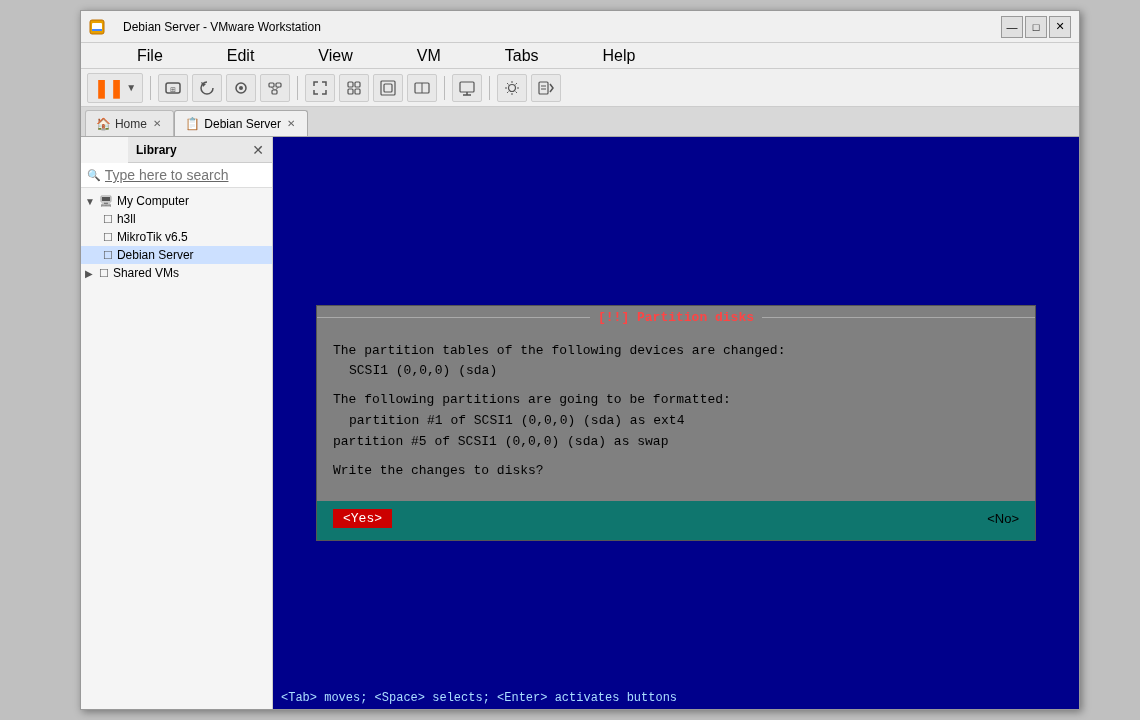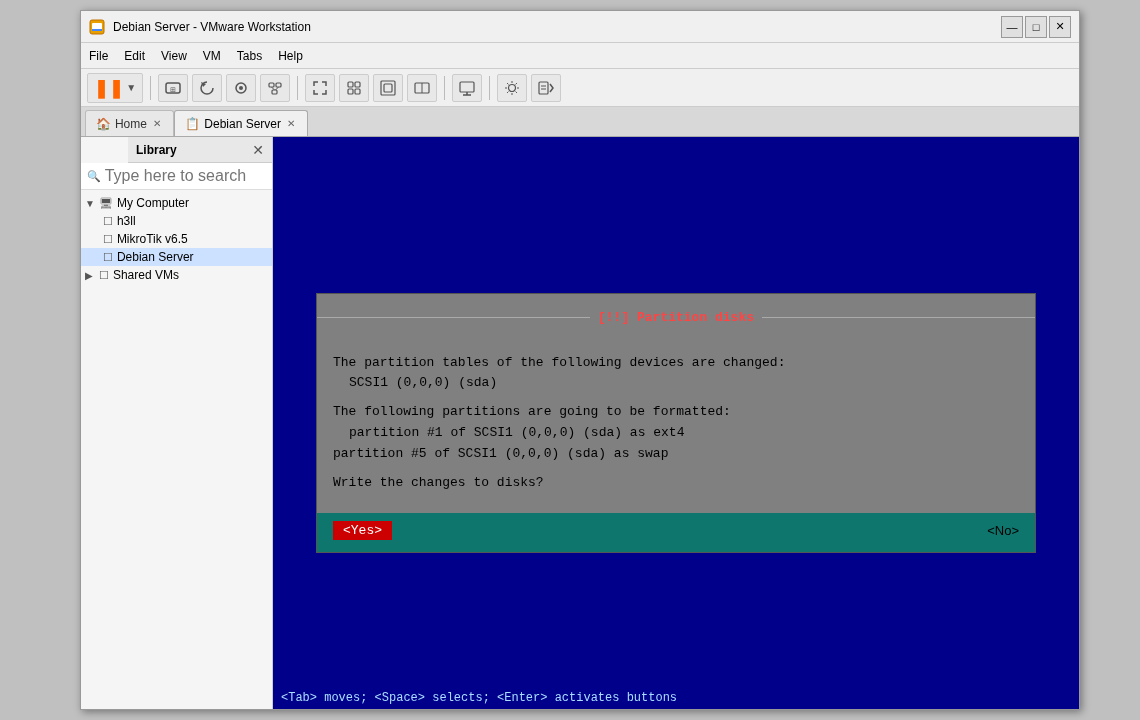--- a/index.html
+++ b/index.html
@@ -32,21 +32,21 @@
       align-items: center;
       justify-content: space-between;
       background: #f0f0f0;
       border-bottom: 1px solid #ccc;
       padding: 4px 8px;
       height: 32px;
     }
     .title-bar-left {
       display: flex;
       align-items: center;
-      gap: 8px;
+      gap: 18px;
     }
     .title-icon {
       width: 16px;
       height: 16px;
     }
     .title-text {
       font-size: 12px;
       font-weight: normal;
       color: #000;
     }
@@ -72,22 +72,23 @@
       display: flex;
       align-items: center;
       background: #f0f0f0;
       border-bottom: 1px solid #ccc;
       padding: 2px 0;
       height: 26px;
     }
     .menu-item {
       padding: 2px 8px;
       cursor: pointer;
-      font-size: 12px;
-      color: #000;
+      font-size: 16px;
+      color: #000;
+      margin-left: 48px;
     }
 
     
     .toolbar {
       display: flex;
       align-items: center;
       background: #f0f0f0;
       border-bottom: 1px solid #ccc;
       padding: 3px 6px;
       height: 38px;
@@ -215,24 +216,25 @@
       background: #fff;
       gap: 4px;
     }
     .search-icon-small {
       color: #888;
       font-size: 11px;
     }
     .search-input {
       border: none;
       outline: none;
-      font-size: 16px;
+      font-size: 14px;
       color: #666;
       background: transparent;
       flex: 1;
+      text-decoration: underline;
     }
     .search-dropdown {
       font-size: 9px;
       color: #666;
       cursor: pointer;
     }
     .sidebar-tree {
       flex: 1;
       padding: 4px 0;
       overflow-y: auto;
@@ -274,21 +276,21 @@
       position: relative;
       width: 720px;
       background: #808080;
       border: 1px solid #555;
       font-family: 'Courier New', Courier, monospace;
     }
     .dialog-title-bar {
       display: flex;
       align-items: center;
       justify-content: center;
-      padding: 16px 0;
+      padding: 4px 0;
       position: relative;
     }
     .dialog-title-line {
       position: absolute;
       top: 50%;
       left: 0;
       right: 0;
       height: 1px;
       background: #aaa;
     }

